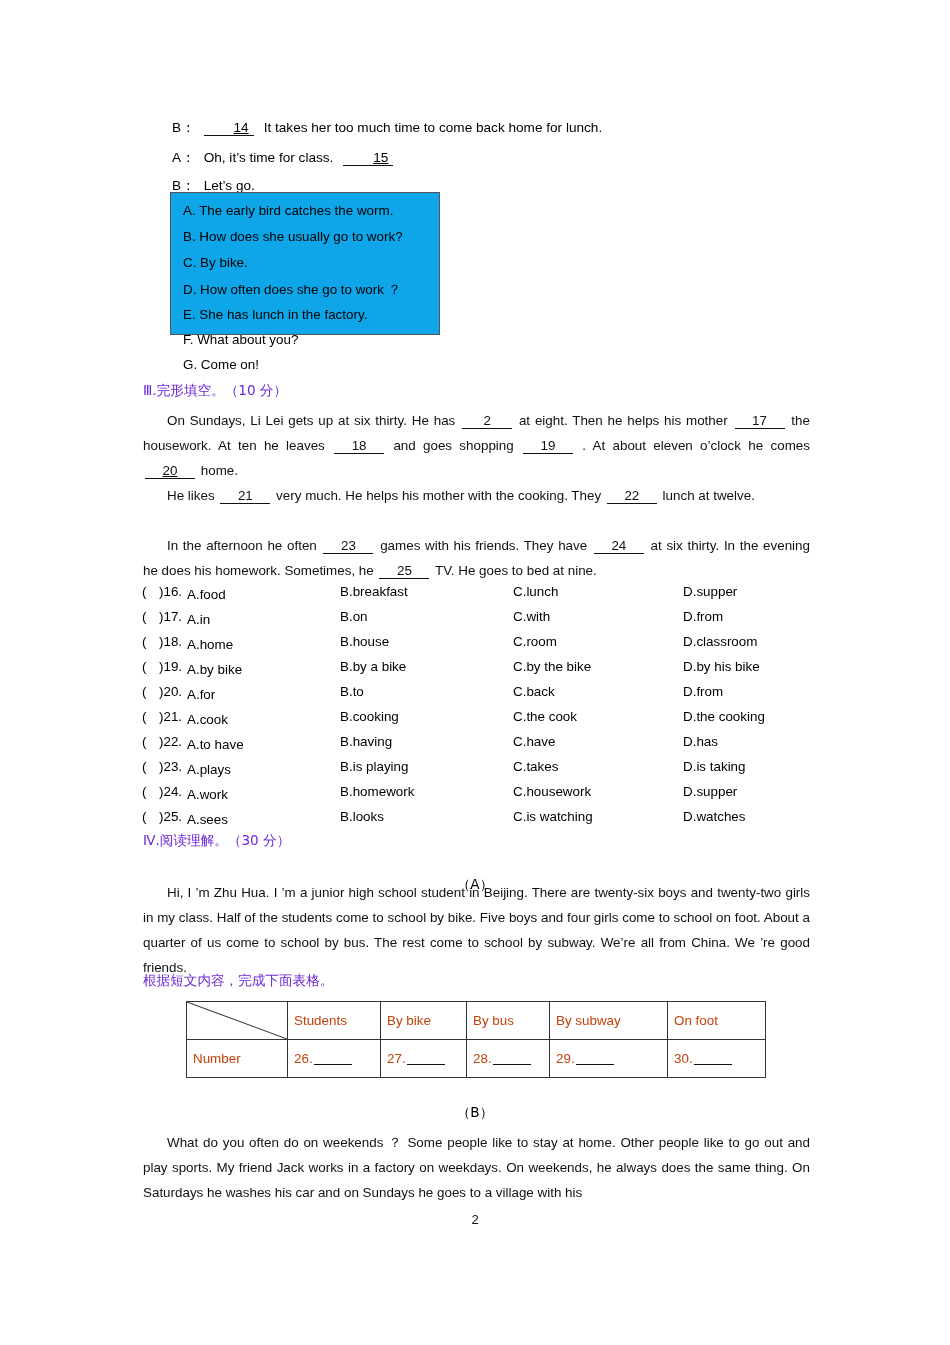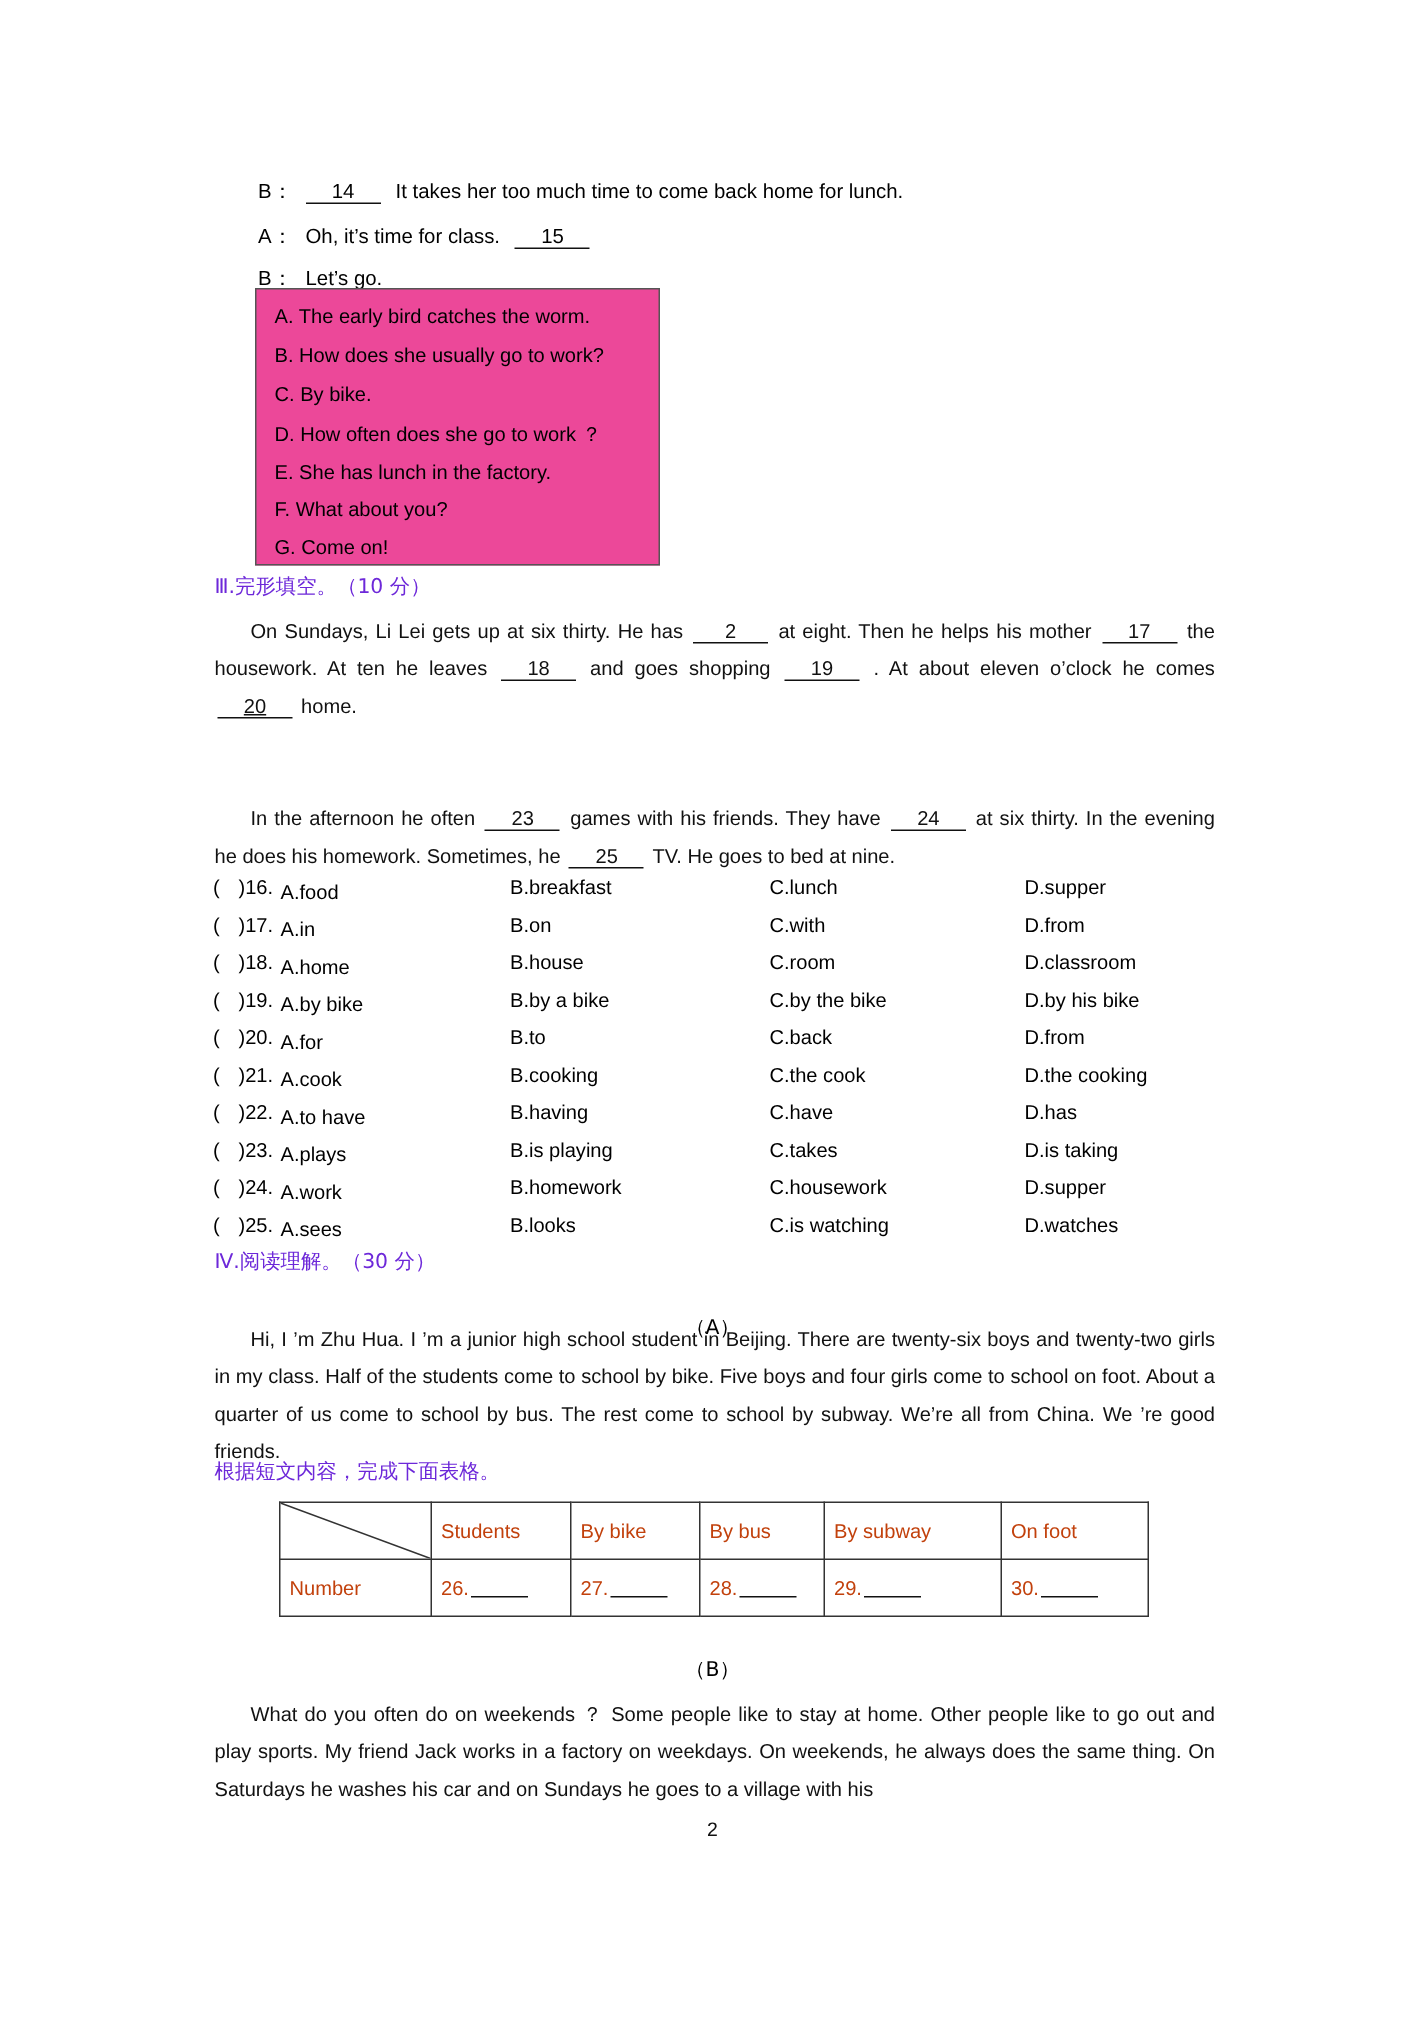--- a/index.html
+++ b/index.html
@@ -24,42 +24,43 @@
   .dlg-line {
     position: absolute;
     font-size: 13.6px;
     line-height: 20px;
     white-space: nowrap;
   }
   .spkr { letter-spacing: 0.5px; }
   .gap {
     display: inline-block;
     border-bottom: 1px solid #111;
-    text-align: center;
+    text-align: right;
     padding: 0 5px 0 5px;
     line-height: 15px;
+    text-decoration: underline;
   }
   .gap-inline {
     display: inline-block;
     border-bottom: 1px solid #111;
     text-align: center;
     padding: 0 6px;
     line-height: 14px;
     margin: 0 2px;
   }
   
   .opt-box {
     position: absolute;
     left: 170px;
     top: 192px;
     width: 270px;
-    height: 185px;
+    height: 143px;
     border: 1px solid #555;
     box-sizing: border-box;
-    background: #ec4899;
+    background: #0ea5e9;
   }
   .opt-box .opt {
     position: absolute;
     left: 12px;
     font-size: 13.4px;
     white-space: nowrap;
   }
   
   .sec-head {
     position: absolute;
@@ -195,20 +196,27 @@
     <span class="gap-inline" style="min-width:38px;">17</span>
     <span>the housework.  At  ten he leaves</span>
     <span class="gap-inline" style="min-width:38px;">18</span>
     <span>and goes shopping</span>
     <span class="gap-inline" style="min-width:38px;">19</span>
     <span>.  At  about  eleven o’clock he comes</span>
     <span class="gap-inline" style="min-width:38px;text-decoration:underline;">20</span>
     <span class="last">home.</span>
   </div>
 
+  <div class="para" style="left:143px; top:483px; width:667px;">
+    <span style="display:inline-block;width:24px"></span><span>He likes</span>
+    <span class="gap-inline" style="min-width:38px;">21</span>
+    <span>very  much. He helps his mother with the cooking. They</span>
+    <span class="gap-inline" style="min-width:38px;">22</span>
+    <span class="last">lunch at twelve.</span>
+  </div>
 
   <div class="para" style="left:143px; top:533px; width:667px;">
     <span style="display:inline-block;width:24px"></span><span>In  the  afternoon he often</span>
     <span class="gap-inline" style="min-width:38px;">23</span>
     <span>games with his  friends. They have</span>
     <span class="gap-inline" style="min-width:38px;">24</span>
     <span>at six  thirty.  In  the evening he does his homework. Sometimes, he</span>
     <span class="gap-inline" style="min-width:38px;">25</span>
     <span class="last">TV. He goes to bed at nine.</span>
   </div>

